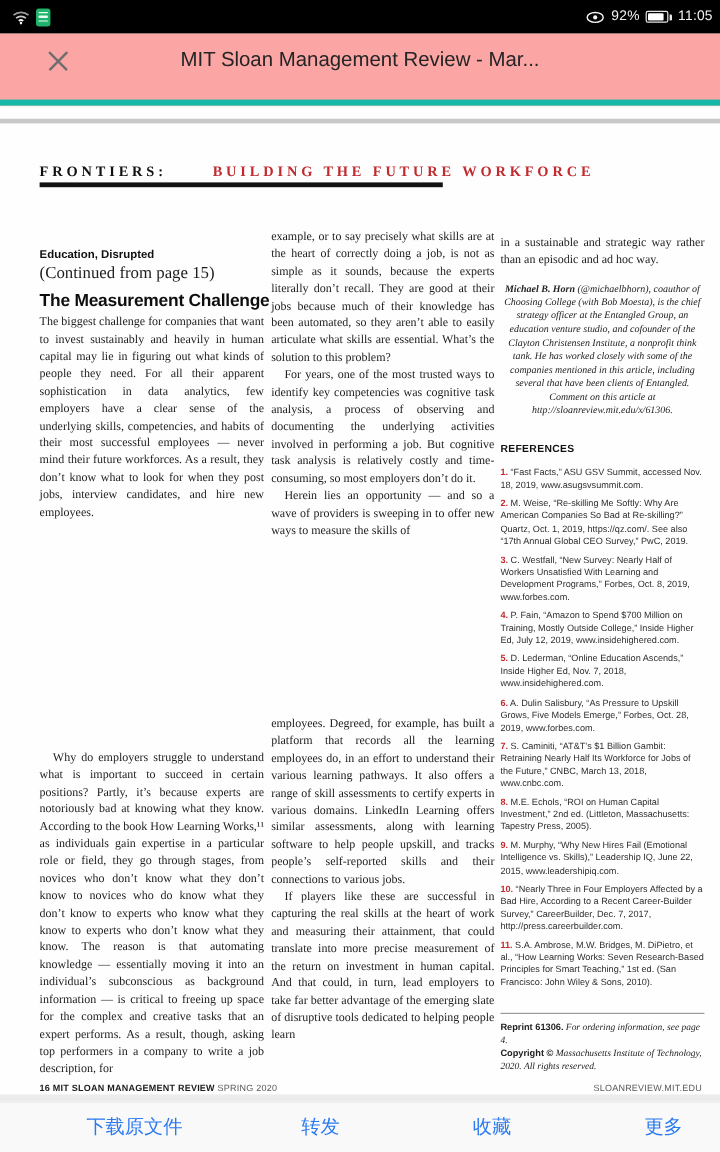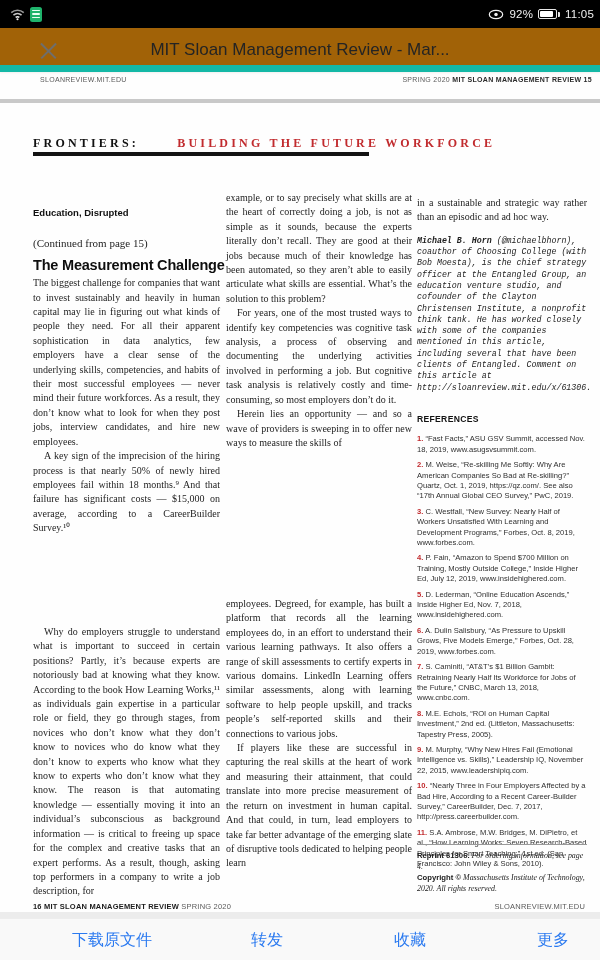--- a/index.html
+++ b/index.html
@@ -14,22 +14,22 @@
   .sb-right { position:absolute; right:6px; top:0; height:28px; display:flex; align-items:center; gap:5px; }
   .sb-text  { font-size:11.5px; color:#f2f2f2; letter-spacing:.2px; }
   .doc-icon { width:12px; height:15px; border-radius:2.5px; display:flex; flex-direction:column;
               justify-content:center; gap:2px; padding:0 2px; }
   .doc-icon i { display:block; height:1.6px; background:#eafff3; border-radius:1px; }
   .battery { position:relative; width:19px; height:10px; border:1px solid #e8e8e8; border-radius:2px; padding:1px; }
   .battery-level { display:block; height:100%; width:86%; background:#fff; border-radius:1px; }
   .battery-tip { width:2px; height:5px; background:#e8e8e8; border-radius:0 1px 1px 0; margin-left:-4px; }
 
   
-  .title-bar { position:absolute; left:0; top:28px; width:600px; height:44px; background:#a16207;
-               border-bottom:7px solid #14b8a6; box-shadow:0 1px 2px rgba(0,0,0,.06); z-index:5; }
+  .title-bar { position:absolute; left:0; top:28px; width:600px; height:60px; background:#fca5a5;
+               border-bottom:5px solid #14b8a6; box-shadow:0 1px 2px rgba(0,0,0,.06); z-index:5; }
   .close-btn { position:absolute; left:36px; top:10px; width:26px; height:26px; cursor:pointer; }
   .close-btn i { position:absolute; left:2px; top:12px; width:21px; height:1.6px; background:#6e6e6e; }
   .close-btn i.a { transform:rotate(45deg); }
   .close-btn i.b { transform:rotate(-45deg); }
   .doc-title { position:absolute; left:80px; right:80px; top:0; height:44px; line-height:44px;
                text-align:center; font-size:17px; color:#242424; white-space:nowrap; overflow:hidden; }
 
   
   .viewer { position:absolute; left:0; top:72px; width:600px; height:846px; background:#ececec; }
   .page15 { position:absolute; left:0; top:0; width:600px; height:27px; background:#fefefe; }
@@ -51,30 +51,30 @@
   .col { position:absolute; font-family:"Liberation Serif", serif; font-size:10px; line-height:14.4px;
          color:#1d1d1d; text-align:justify; }
   .col p.ind { text-indent:11px; }
   .col1-top { left:33px; top:80px; width:187px; }
   .col2-top { left:226px; top:88px; width:186px; }
   .col3     { left:417px; top:93px; width:170px; }
   .col1-bot { left:33px; top:522px; width:187px; }
   .col2-bot { left:226px; top:494px; width:186px; }
 
   .kicker { font-family:"Liberation Sans", sans-serif; font-weight:bold; font-size:9.5px; color:#101010; text-align:left;margin-top:23px; }
-  .cont-note { font-size:11px; margin-top:16px; text-align:left; }
+  .cont-note { font-size:14px; margin-top:2px; text-align:left; }
   .headline { font-family:"Liberation Sans", sans-serif; font-weight:bold; font-size:14.5px;
               letter-spacing:-.2px; color:#0e0e0e; margin:7px 0 4px; white-space:nowrap; text-align:center; }
 
   .pull-quote { position:absolute; left:33px; top:403px; width:398px;
                 font-family:"Liberation Sans", sans-serif; font-size:19.5px; line-height:26px;
                 color:var(--teal); letter-spacing:-.2px; }
 
-  .bio { margin-top:10px; font-family:Liberation Mono, monospace; font-style:italic;
-         font-size:8.3px; line-height:11.3px; color:#222; text-align:left; }
+  .bio { margin-top:10px; font-family:Liberation Serif, serif; font-style:italic;
+         font-size:8.3px; line-height:11.3px; color:#222; text-align:center; }
   .bio b { font-style:italic; }
   .refs-title { margin-top:19px; font-family:"Liberation Sans", sans-serif; font-weight:bold;
                 font-size:8.6px; letter-spacing:.3px; color:#111; text-align:left; }
   .refs { margin-top:8px; }
   .refs p { font-family:"Liberation Sans", sans-serif; font-size:7.6px; line-height:10.4px;
             color:#2e2e2e; margin-bottom:5px; text-align:left; }
   .refs p b { color:var(--red); }
 
   .reprint { position:absolute; left:417px; top:741px; width:170px;
              font-family:"Liberation Serif", serif; font-size:7.9px; line-height:11px;
@@ -157,21 +157,20 @@
         <span>FRONTIERS:</span>
         <span class="red">BUILDING THE FUTURE WORKFORCE</span>
       </div>
       <div class="frontiers-bar"></div>
 
       <div class="col col1-top">
         <p class="kicker">Education, Disrupted</p>
         <p class="cont-note">(Continued from page 15)</p>
         <h2 class="headline">The Measurement Challenge</h2>
         <p>The biggest challenge for companies that want to invest sustainably and heavily in human capital may lie in figuring out what kinds of people they need. For all their apparent sophistication in data analytics, few employers have a clear sense of the underlying skills, competencies, and habits of their most successful employees — never mind their future workforces. As a result, they don’t know what to look for when they post jobs, interview candidates, and hire new employees.</p>
-        <p class="ind">A key sign of the imprecision of the hiring process is that nearly 50% of newly hired employees fail within 18 months.⁹ And that failure has significant costs — $15,000 on average, according to a CareerBuilder Survey.¹⁰</p>
       </div>
 
       <div class="col col2-top">
         <p>example, or to say precisely what skills are at the heart of correctly doing a job, is not as simple as it sounds, because the experts literally don’t recall. They are good at their jobs because much of their knowledge has been automated, so they aren’t able to easily articulate what skills are essential. What’s the solution to this problem?</p>
         <p class="ind">For years, one of the most trusted ways to identify key competencies was cognitive task analysis, a process of observing and documenting the underlying activities involved in performing a job. But cognitive task analysis is relatively costly and time-consuming, so most employers don’t do it.</p>
         <p class="ind">Herein lies an opportunity — and so a wave of providers is sweeping in to offer new ways to measure the skills of</p>
       </div>
 
 
       <div class="col col1-bot">
@@ -189,21 +188,21 @@
         <p class="refs-title">REFERENCES</p>
         <div class="refs">
           <p><b>1.</b><span> “Fast Facts,” ASU GSV Summit, accessed Nov. 18, 2019, www.asugsvsummit.com.</span></p>
           <p><b>2.</b><span> M. Weise, “Re-skilling Me Softly: Why Are American Companies So Bad at Re-skilling?” Quartz, Oct. 1, 2019, https://qz.com/. See also “17th Annual Global CEO Survey,” PwC, 2019.</span></p>
           <p><b>3.</b><span> C. Westfall, “New Survey: Nearly Half of Workers Unsatisfied With Learning and Development Programs,” Forbes, Oct. 8, 2019, www.forbes.com.</span></p>
           <p><b>4.</b><span> P. Fain, “Amazon to Spend $700 Million on Training, Mostly Outside College,” Inside Higher Ed, July 12, 2019, www.insidehighered.com.</span></p>
           <p><b>5.</b><span> D. Lederman, “Online Education Ascends,” Inside Higher Ed, Nov. 7, 2018, www.insidehighered.com.</span></p>
           <p><b>6.</b><span> A. Dulin Salisbury, “As Pressure to Upskill Grows, Five Models Emerge,” Forbes, Oct. 28, 2019, www.forbes.com.</span></p>
           <p><b>7.</b><span> S. Caminiti, “AT&amp;T’s $1 Billion Gambit: Retraining Nearly Half Its Workforce for Jobs of the Future,” CNBC, March 13, 2018, www.cnbc.com.</span></p>
           <p><b>8.</b><span> M.E. Echols, “ROI on Human Capital Investment,” 2nd ed. (Littleton, Massachusetts: Tapestry Press, 2005).</span></p>
-          <p><b>9.</b><span> M. Murphy, “Why New Hires Fail (Emotional Intelligence vs. Skills),” Leadership IQ, November 22, 2015, www.leadershipiq.com.</span></p>
+          <p><b>9.</b><span> M. Murphy, “Why New Hires Fail (Emotional Intelligence vs. Skills),” Leadership IQ, June 22, 2015, www.leadershipiq.com.</span></p>
           <p><b>10.</b><span> “Nearly Three in Four Employers Affected by a Bad Hire, According to a Recent Career-Builder Survey,” CareerBuilder, Dec. 7, 2017, http://press.careerbuilder.com.</span></p>
           <p><b>11.</b><span> S.A. Ambrose, M.W. Bridges, M. DiPietro, et al., “How Learning Works: Seven Research-Based Principles for Smart Teaching,” 1st ed. (San Francisco: John Wiley &amp; Sons, 2010).</span></p>
         </div>
       </div>
 
       <div class="reprint">
         <b>Reprint 61306.</b><span> For ordering information, see page 4.</span><br>
         <b>Copyright ©</b><span> Massachusetts Institute of Technology, 2020. All rights reserved.</span>
       </div>
 

